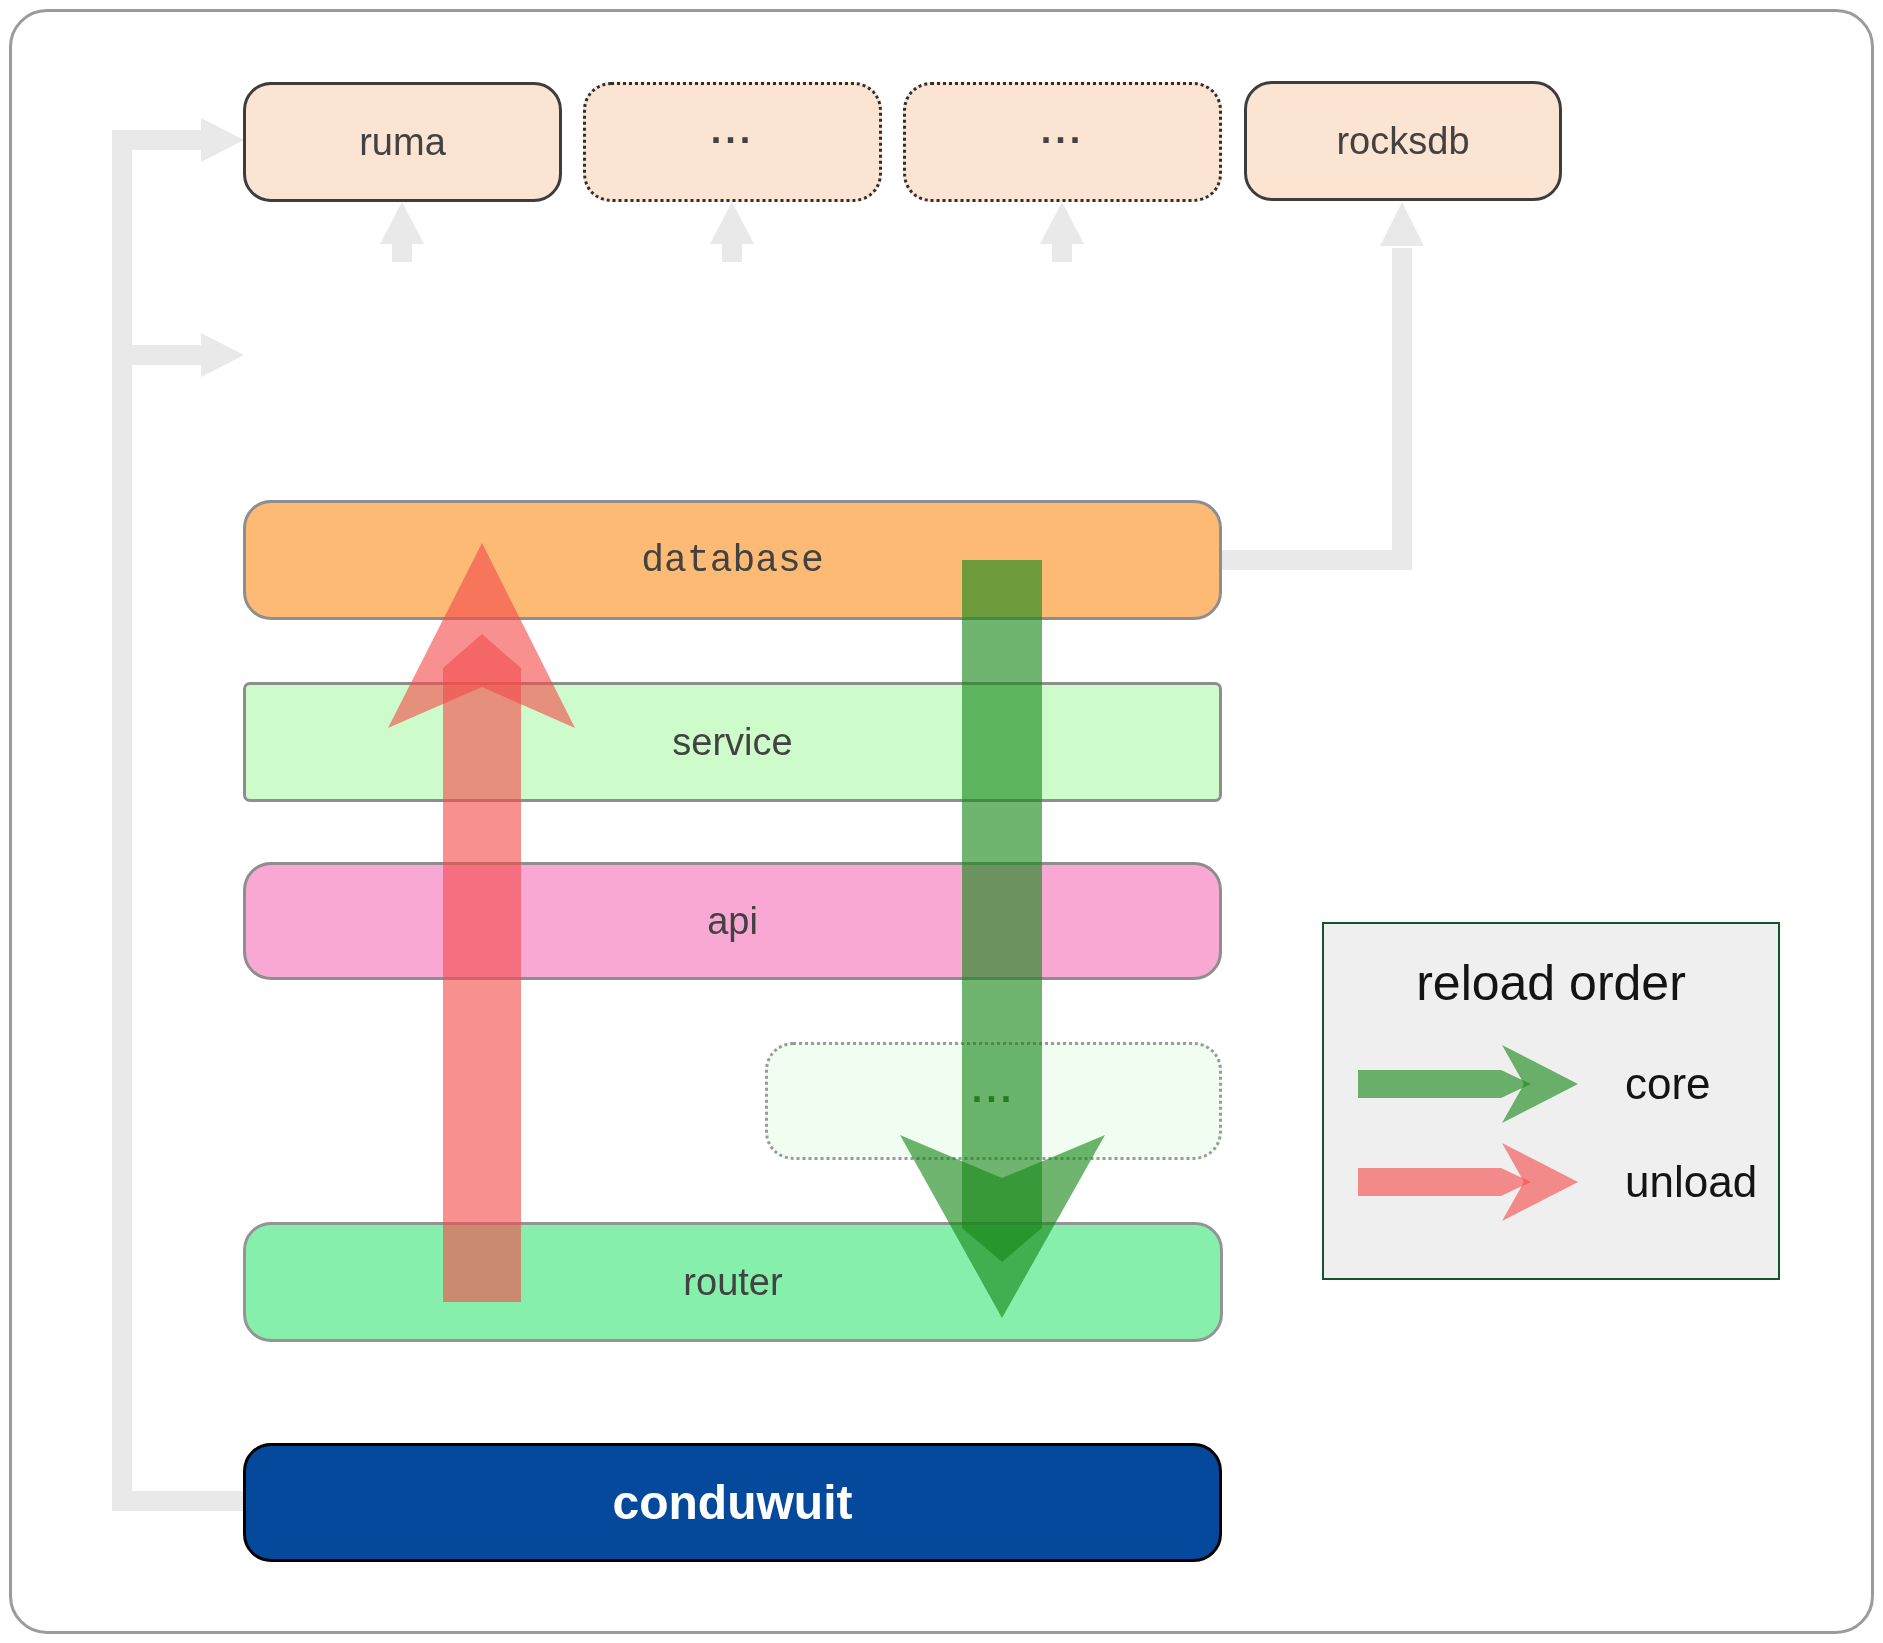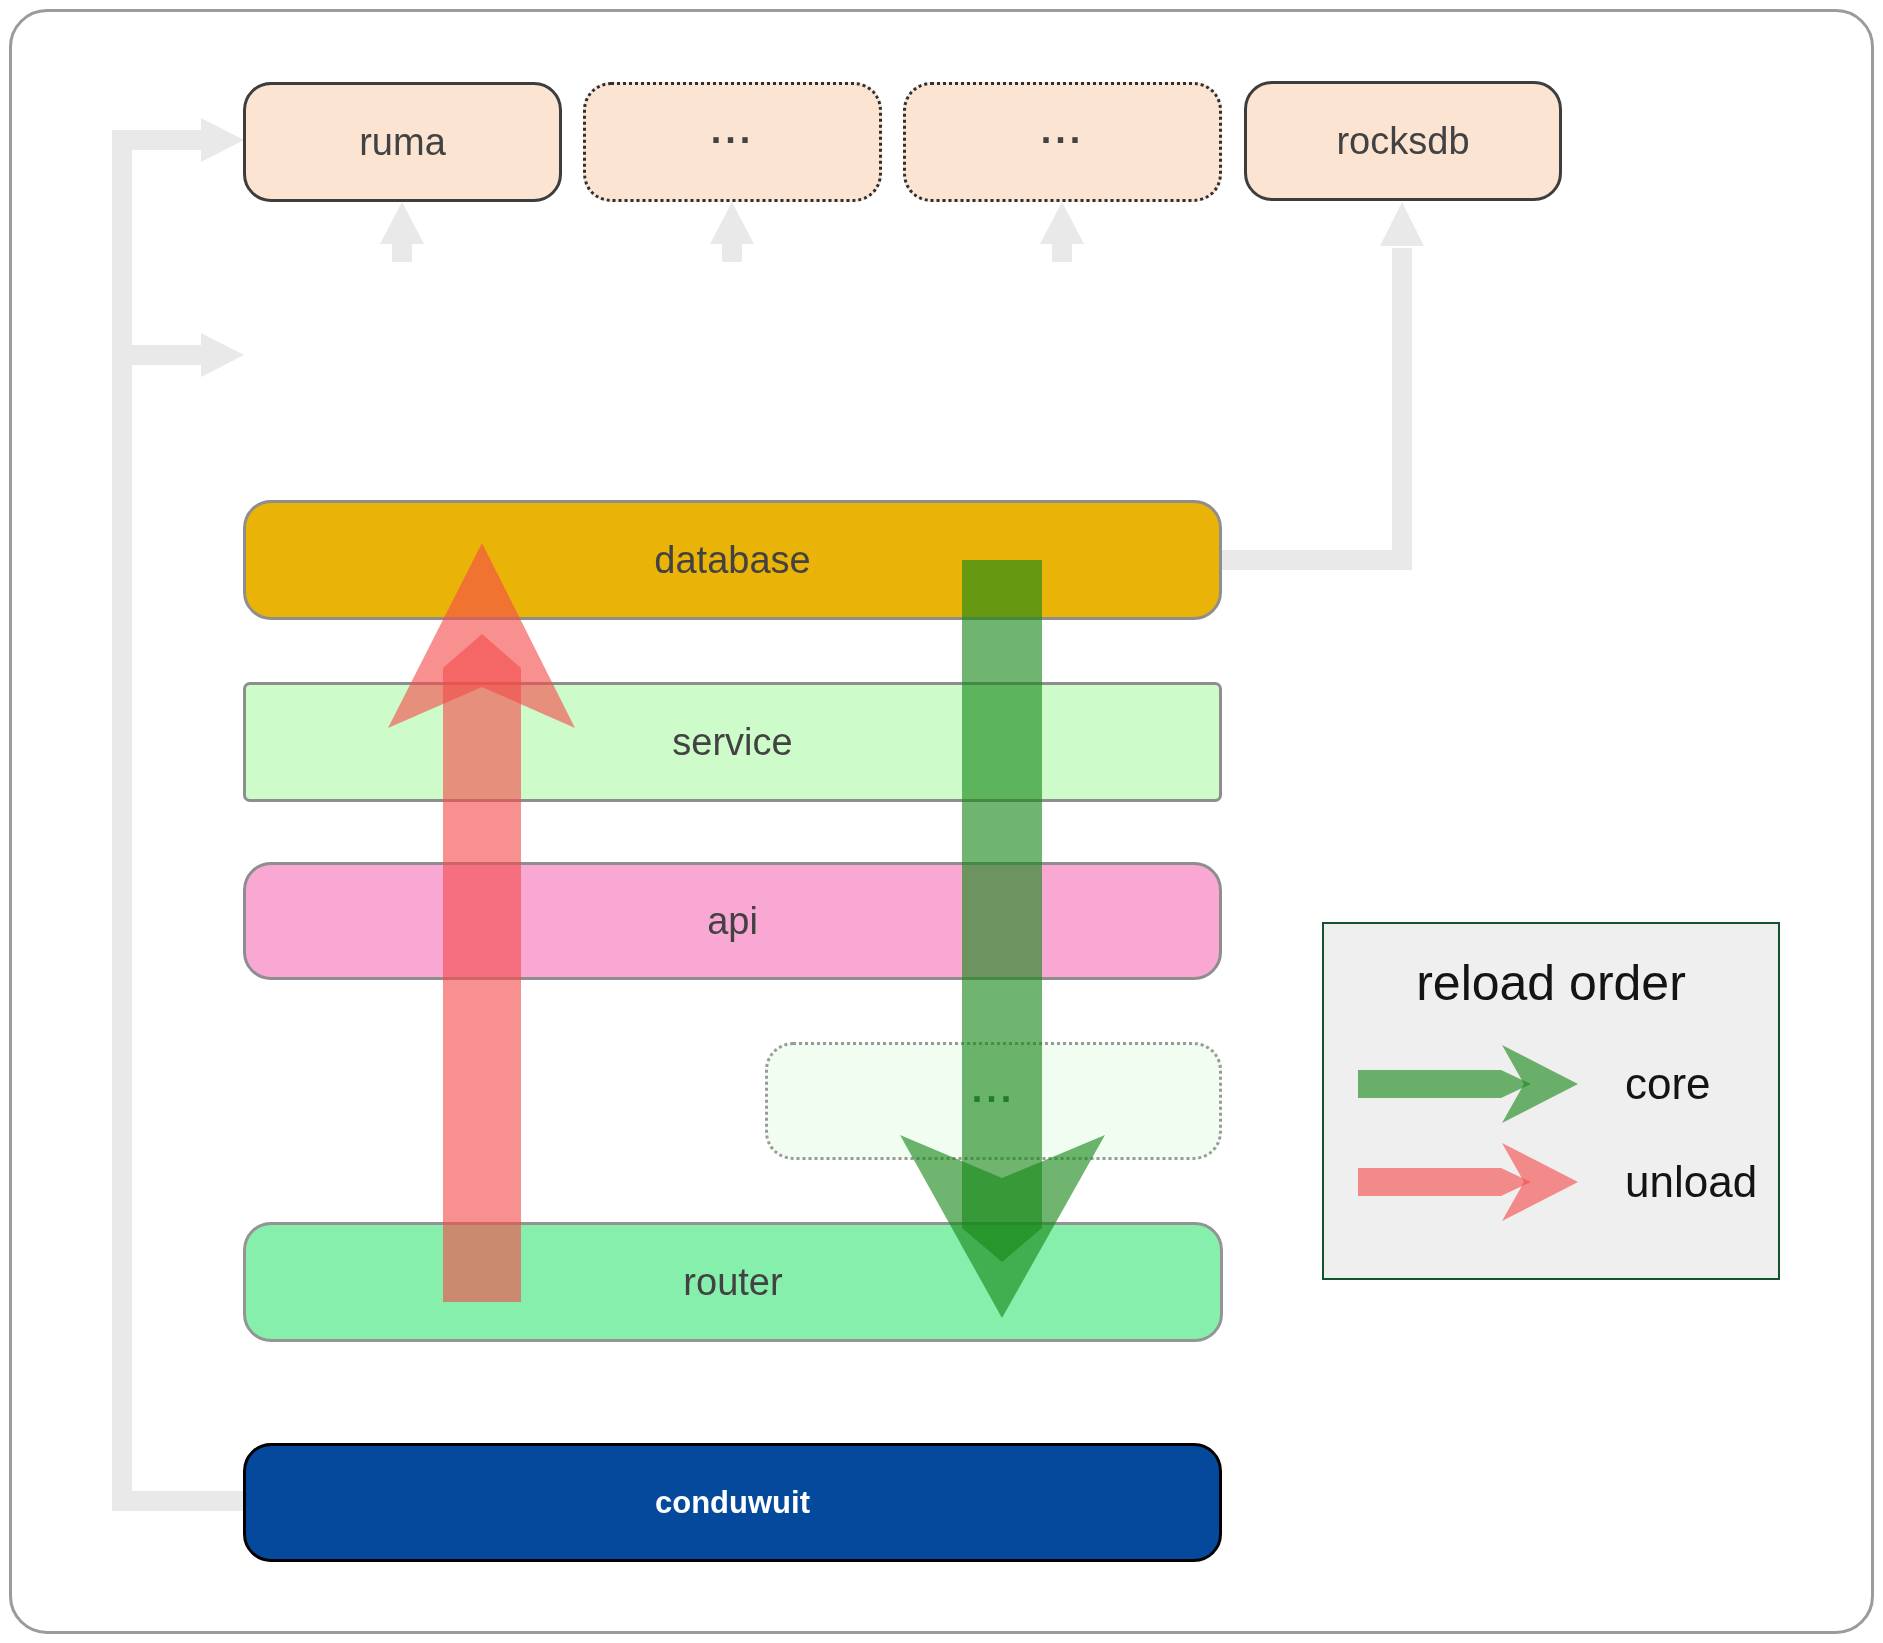--- a/index.html
+++ b/index.html
@@ -25,21 +25,21 @@
     font-size:38px;color:#424242;z-index:2;
   }
   .crate{background:#fce4d3;border:3px solid #3d3d3d;}
   .crate.dotted{border:3px dotted #2f2f2f;}
   .layerbox{border:3px solid #8e8e8e;}
   .dots{font-weight:700;letter-spacing:4px;transform:translateY(-12px);}
   .admin-label{color:#8c8c8c;}
   .admin-dots{color:#3b6b3d;}
   .app{
     background:#05499c;border:3px solid #000000;color:#ffffff;
-    font-weight:700;font-size:31px;
+    font-weight:700;font-size:48px;
   }
   .legend{
     position:absolute;left:1322px;top:922px;width:458px;height:358px;
     background:#efefef;border:2px solid #14532d;box-sizing:border-box;z-index:4;
   }
   .legend-title{
     position:absolute;left:0;top:30px;width:100%;text-align:center;
     font-size:50px;color:#141414;
   }
   .legend-arrow{position:absolute;width:250px;height:90px;left:24px;}
@@ -77,21 +77,21 @@
   <div class="box crate dotted" style="left:583px;top:82px;width:299px;height:120px;">
     <span class="dots">...</span>
   </div>
   <div class="box crate dotted" style="left:903px;top:82px;width:319px;height:120px;">
     <span class="dots">...</span>
   </div>
   <div class="box crate" style="left:1244px;top:81px;width:318px;height:120px;">
     <span>rocksdb</span>
   </div>
 
-  <div class="box layerbox" style="left:243px;top:500px;width:979px;height:120px;background:#eab308;">
+  <div class="box layerbox" style="left:243px;top:500px;width:979px;height:120px;background:#fdba74;font-family:Liberation Mono, monospace;">
     <span>database</span>
   </div>
   <div class="box layerbox" style="left:243px;top:682px;width:979px;height:120px;background:#cdfcca;border-radius:7px;">
     <span>service</span>
   </div>
   <div class="box layerbox" style="left:243px;top:862px;width:979px;height:118px;background:#f9a8d4;">
     <span>api</span>
   </div>
   <div class="box layerbox" style="left:765px;top:1042px;width:457px;height:118px;background:#f0fdf0;border:3px dotted #9a9a9a;">
     <span class="dots admin-dots">...</span>

